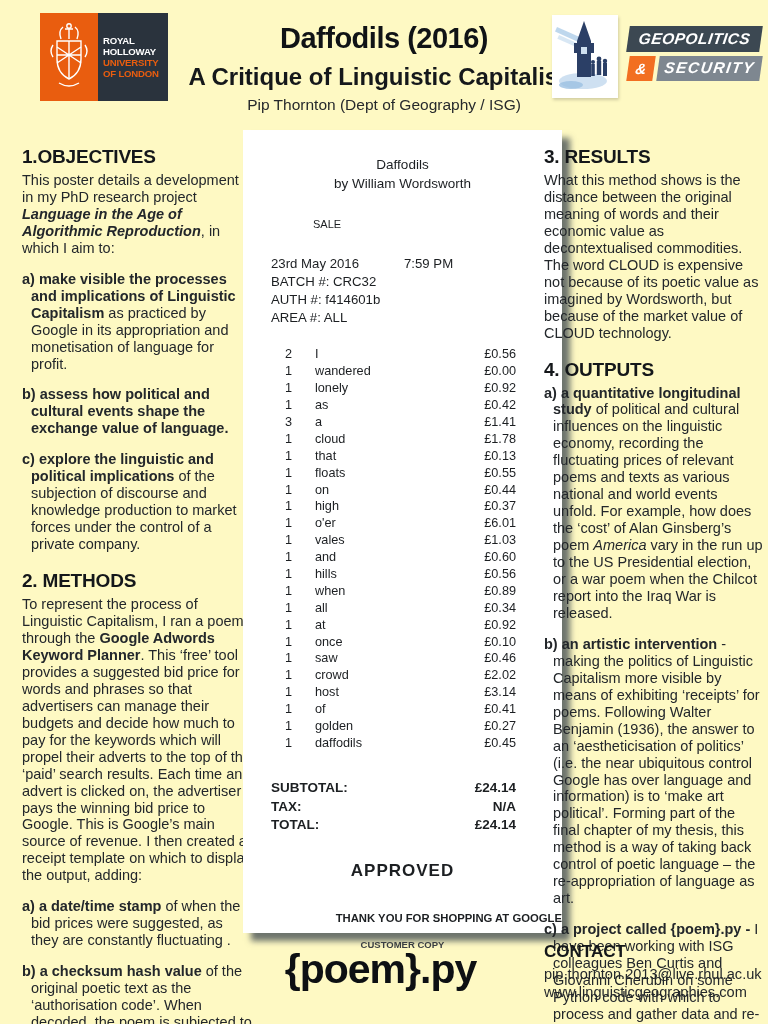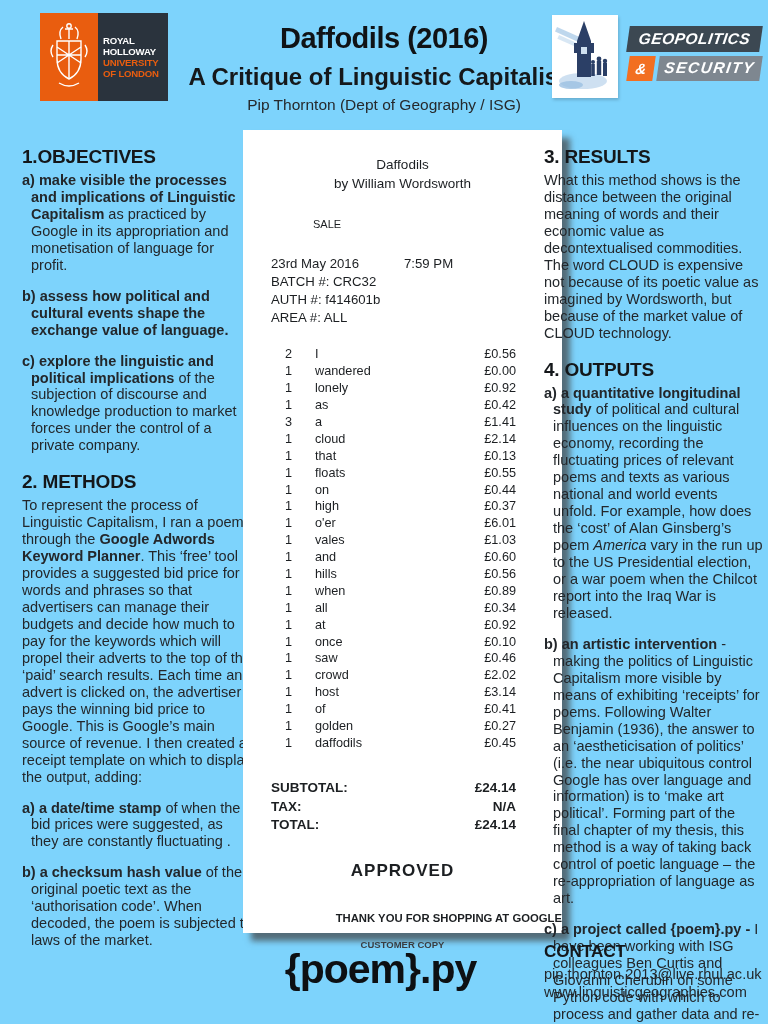--- a/index.html
+++ b/index.html
@@ -1,16 +1,16 @@
 <!DOCTYPE html>
 <html><head>
 <meta charset="utf-8">
 <style>
   html,body{margin:0;padding:0;}
-  .poster{position:relative;width:768px;height:1024px;background:#7dd3fc;
+  .poster{position:relative;width:768px;height:1024px;background:#fef9c3;
     font-family:"Liberation Sans",sans-serif;color:#23272b;overflow:hidden;}
 
   
   .rhul{position:absolute;left:40px;top:13px;display:flex;height:88px;}
   .rhul-crest{width:58px;background:#e95d0f;display:flex;align-items:center;justify-content:center;}
   .rhul-box{width:60px;background:#2a333d;padding:0 5px;display:flex;flex-direction:column;justify-content:center;}
   .rhul-box span{font-size:9.6px;font-weight:700;line-height:1.15;letter-spacing:-0.2px;color:#fff;}
   .rhul-box span.or{color:#e95d0f;}
 
   .titles{position:absolute;left:160px;right:160px;top:14px;text-align:center;}
@@ -124,20 +124,21 @@
     <div class="geo-band">GEOPOLITICS</div>
     <div class="sec-row">
       <div class="amp">&amp;</div>
       <div class="sec-band">SECURITY</div>
     </div>
   </div>
 
   <div class="col-left">
     <div class="sec">
       <h3>1.OBJECTIVES</h3>
+      <p><span>This poster details  a development in my PhD research project  </span><span style="font-weight: 700; font-style: italic;">Language in the Age of Algorithmic Reproduction</span><span>, in which I aim to:</span></p>
       <p class="pt"><span style="font-weight: 700;">a) make visible the processes and implications of Linguistic Capitalism</span><span> as practiced by Google in its appropriation and monetisation of language for profit.</span></p>
       <p class="pt"><span style="font-weight: 700;">b) assess  how political and cultural events shape the exchange value of language.</span></p>
       <p class="pt"><span style="font-weight: 700;">c) explore the linguistic and political implications</span><span> of the subjection of discourse and knowledge production to market forces under the control of a private company.</span></p>
     </div>
     <div class="sec">
       <h3>2. METHODS</h3>
       <p><span>To represent the process of Linguistic Capitalism, I ran a poem through the </span><span style="font-weight: 700;">Google Adwords Keyword Planner</span><span>. This ‘free’ tool provides a suggested bid price for words and phrases so that advertisers can manage their budgets and decide how much to pay for the keywords which will propel their adverts to the top of the ‘paid’ search results. Each time an advert is clicked on, the advertiser pays the winning bid price to Google. This is Google’s main source of revenue. I then created a receipt template on which to display the output, adding:</span></p>
       <p class="pt"><span style="font-weight: 700;">a) a date/time stamp</span><span> of when the bid prices were suggested, as they are constantly fluctuating .</span></p>
       <p class="pt"><span style="font-weight: 700;">b) a checksum hash value</span><span> of the original poetic text as the ‘authorisation code’. When decoded, the poem is subjected to laws of the market.</span></p>
 
@@ -179,21 +180,21 @@
           <span class="p">£0.42</span>
         </div>
         <div class="r-item">
           <span class="q">3</span>
           <span class="w">a</span>
           <span class="p">£1.41</span>
         </div>
         <div class="r-item">
           <span class="q">1</span>
           <span class="w">cloud</span>
-          <span class="p">£2.14</span>
+          <span class="p">£1.78</span>
         </div>
         <div class="r-item">
           <span class="q">1</span>
           <span class="w">that</span>
           <span class="p">£0.13</span>
         </div>
         <div class="r-item">
           <span class="q">1</span>
           <span class="w">floats</span>
           <span class="p">£0.55</span>

